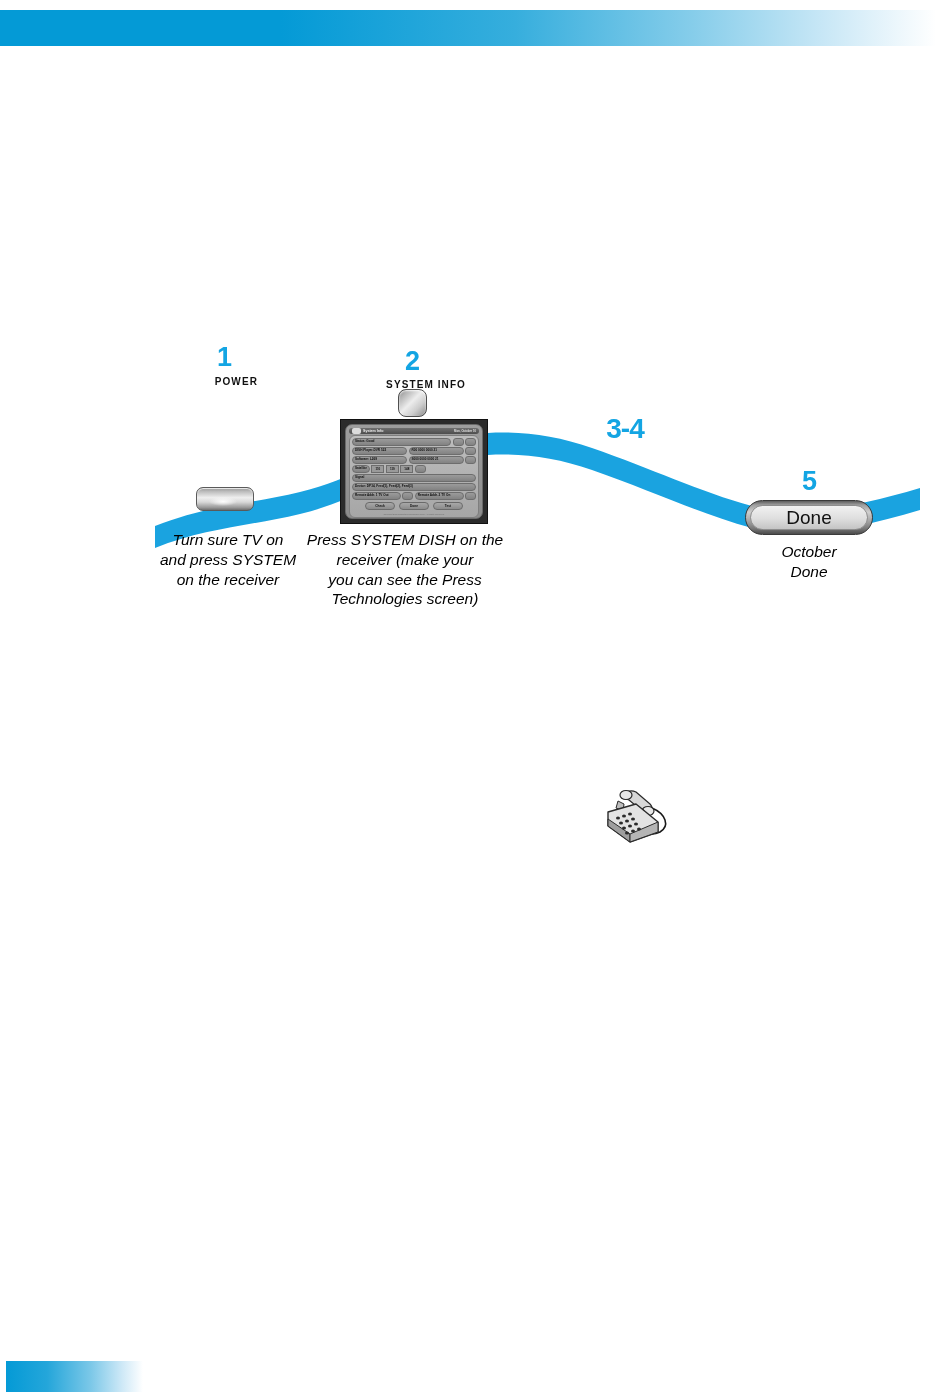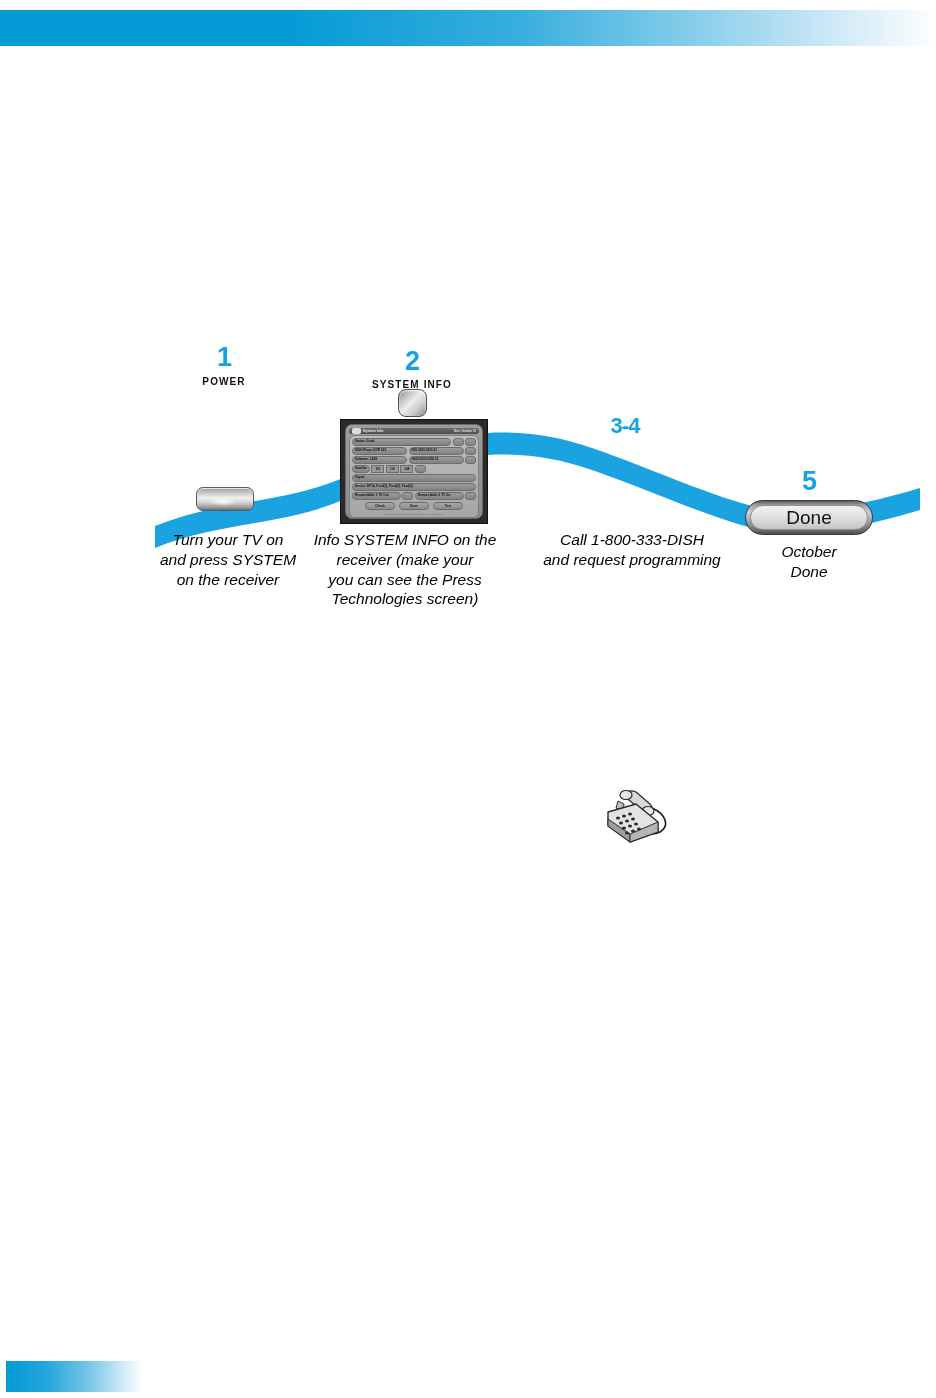--- a/index.html
+++ b/index.html
@@ -54,21 +54,21 @@
     letter-spacing: -1px;
     text-align: center;
     line-height: 1;
   }
   .btn-label {
     position: absolute;
     color: #111111;
     font-weight: bold;
     font-size: 10px;
     letter-spacing: 1.1px;
-    text-align: center;
+    text-align: right;
     line-height: 1;
   }
   .caption {
     position: absolute;
     font-style: italic;
     font-size: 15.5px;
     line-height: 1.28;
     color: #000000;
     text-align: center;
   }
@@ -269,21 +269,21 @@
              C 540,122 492,120 440,132
              C 390,144 352,172 300,184
              C 250,196 205,198 155,218 Z" fill="#1aa3e0"></path>
   </svg>
 
   <div class="step-num" style="left:190px; top:14px; width:68px;">1</div>
   <div class="btn-label" style="left:190px; top:47px; width:68px;">POWER</div>
   <div id="power-button" style="left:196px; top:157px;"></div>
 
   <div class="caption" style="left:148px; top:200px; width:160px;">
-    <div>Turn your TV on</div>
+    <div>Turn sure TV on</div>
     <div>and press SYSTEM</div>
     <div>on the receiver</div>
   </div>
 
   <div class="step-num" style="left:378px; top:18px; width:68px;">2</div>
   <div class="btn-label" style="left:358px; top:50px; width:108px;">SYSTEM INFO</div>
   <div id="sysinfo-button" style="left:398px; top:59px;"></div>
 
   <div id="tv" style="left:340px; top:89px;">
     <div id="tv-screen">
@@ -346,27 +346,27 @@
           <div class="tv-btn">Done</div>
           <div class="tv-btn">Test</div>
         </div>
 
         <div class="tv-copy">Copyright 2005 EchoStar Technologies Corp. All Rights Reserved.</div>
       </div>
     </div>
   </div>
 
   <div class="caption" style="left:296px; top:200px; width:218px;">
-    <div>Info SYSTEM INFO on the</div>
+    <div>Press SYSTEM DISH on the</div>
     <div>receiver (make your</div>
     <div>you can see the Press</div>
     <div>Technologies screen)</div>
   </div>
 
-  <div class="step-num" style="left:575px; top:85px; width:100px; font-size:22px;">3-4</div>
+  <div class="step-num" style="left:575px; top:85px; width:100px; font-size:28px;">3-4</div>
 
   <svg id="phone" viewBox="0 0 80 62">
 
     <path d="M56,26 C70,32 74,44 64,50 C58,53 50,52 46,50" fill="none" stroke="#1a1a1a" stroke-width="1.6"></path>
 
     <g>
       <path d="M26,16 C28,10 34,7 40,10 L54,22 C58,26 56,32 51,33
                C47,34 44,31 45,28 L33,18 C30,16 27,17 26,16 Z" fill="#d8d8d8" stroke="#2b2b2b" stroke-width="1.2" stroke-linejoin="round"></path>
       <ellipse cx="30" cy="13" rx="6" ry="4.5" fill="#e8e8e8" stroke="#2b2b2b" stroke-width="1.2"></ellipse>
       <ellipse cx="52" cy="29" rx="6" ry="4.5" fill="#e8e8e8" stroke="#2b2b2b" stroke-width="1.2"></ellipse>
@@ -388,24 +388,20 @@
         <ellipse cx="37" cy="37" rx="2" ry="1.5"></ellipse>
       <ellipse cx="28" cy="46" rx="2" ry="1.5"></ellipse>
         <ellipse cx="34" cy="44" rx="2" ry="1.5"></ellipse>
         <ellipse cx="40" cy="42" rx="2" ry="1.5"></ellipse>
       <ellipse cx="31" cy="51" rx="2" ry="1.5"></ellipse>
         <ellipse cx="37" cy="49" rx="2" ry="1.5"></ellipse>
         <ellipse cx="43" cy="47" rx="2" ry="1.5"></ellipse>
     </g>
   </svg>
 
-  <div class="caption" style="left:532px; top:200px; width:200px;">
-    <div>Call 1-800-333-DISH</div>
-    <div>and request programming</div>
-  </div>
 
   <div class="step-num" style="left:775px; top:138px; width:68px;">5</div>
   <div id="done-button" style="left:745px; top:170px;">
     <div id="done-inner">Done</div>
   </div>
 
   <div class="caption" style="left:740px; top:212px; width:138px;">
     <div>October</div>
     <div>Done</div>
   </div>

